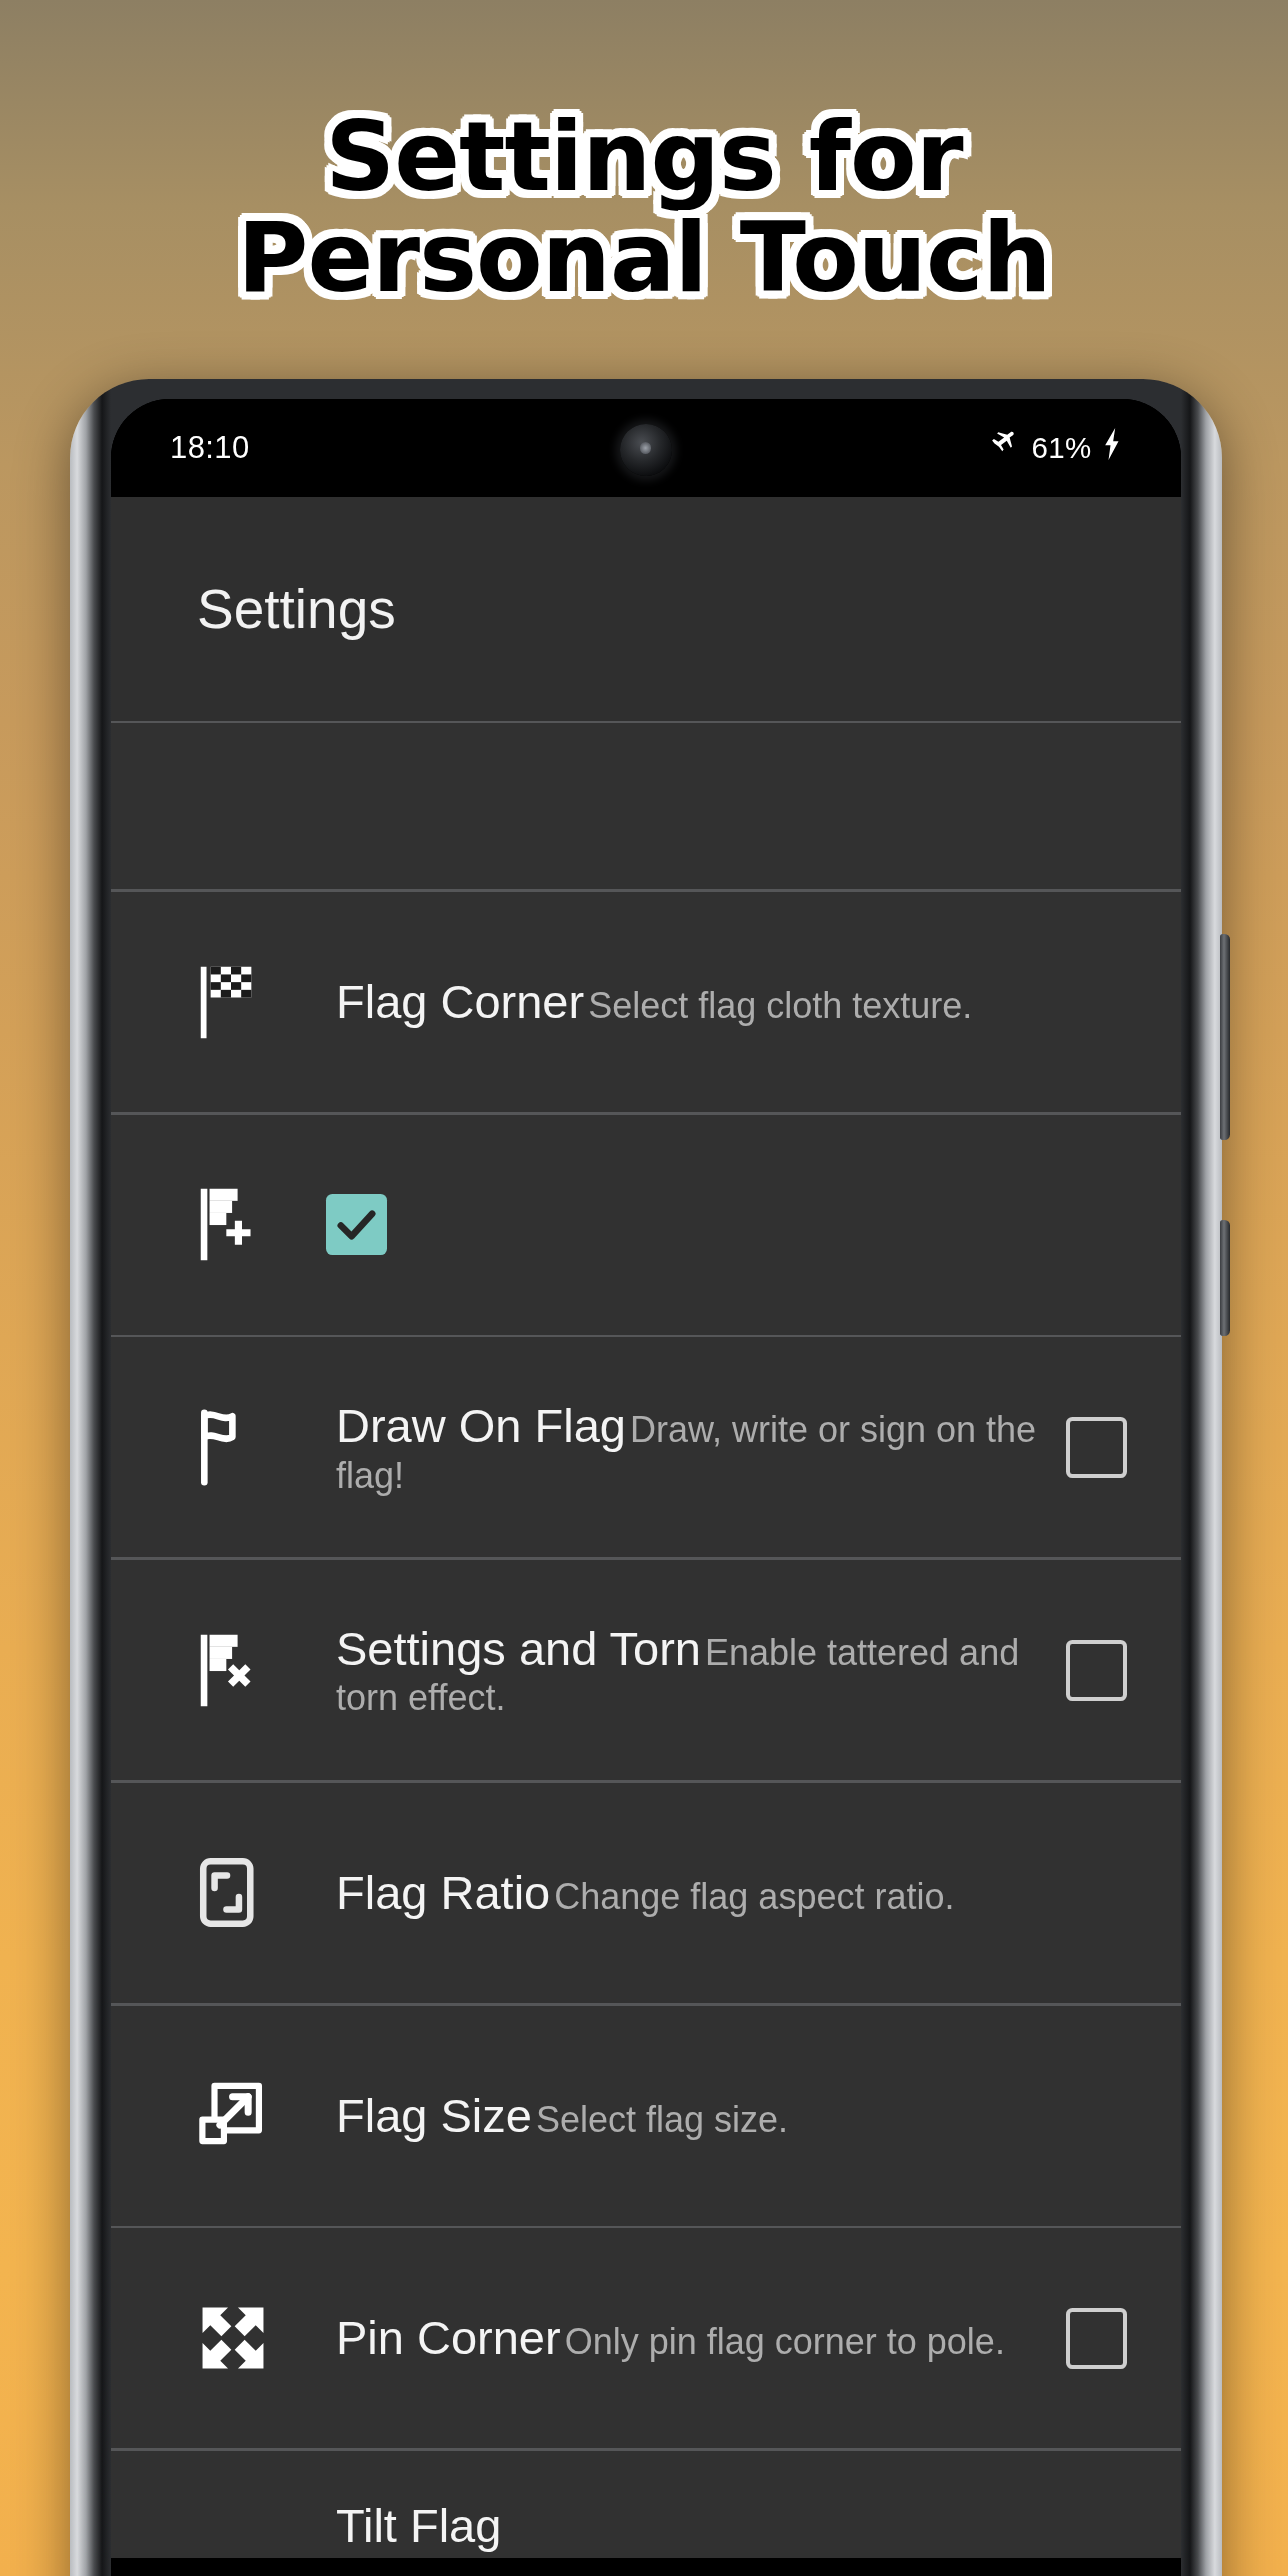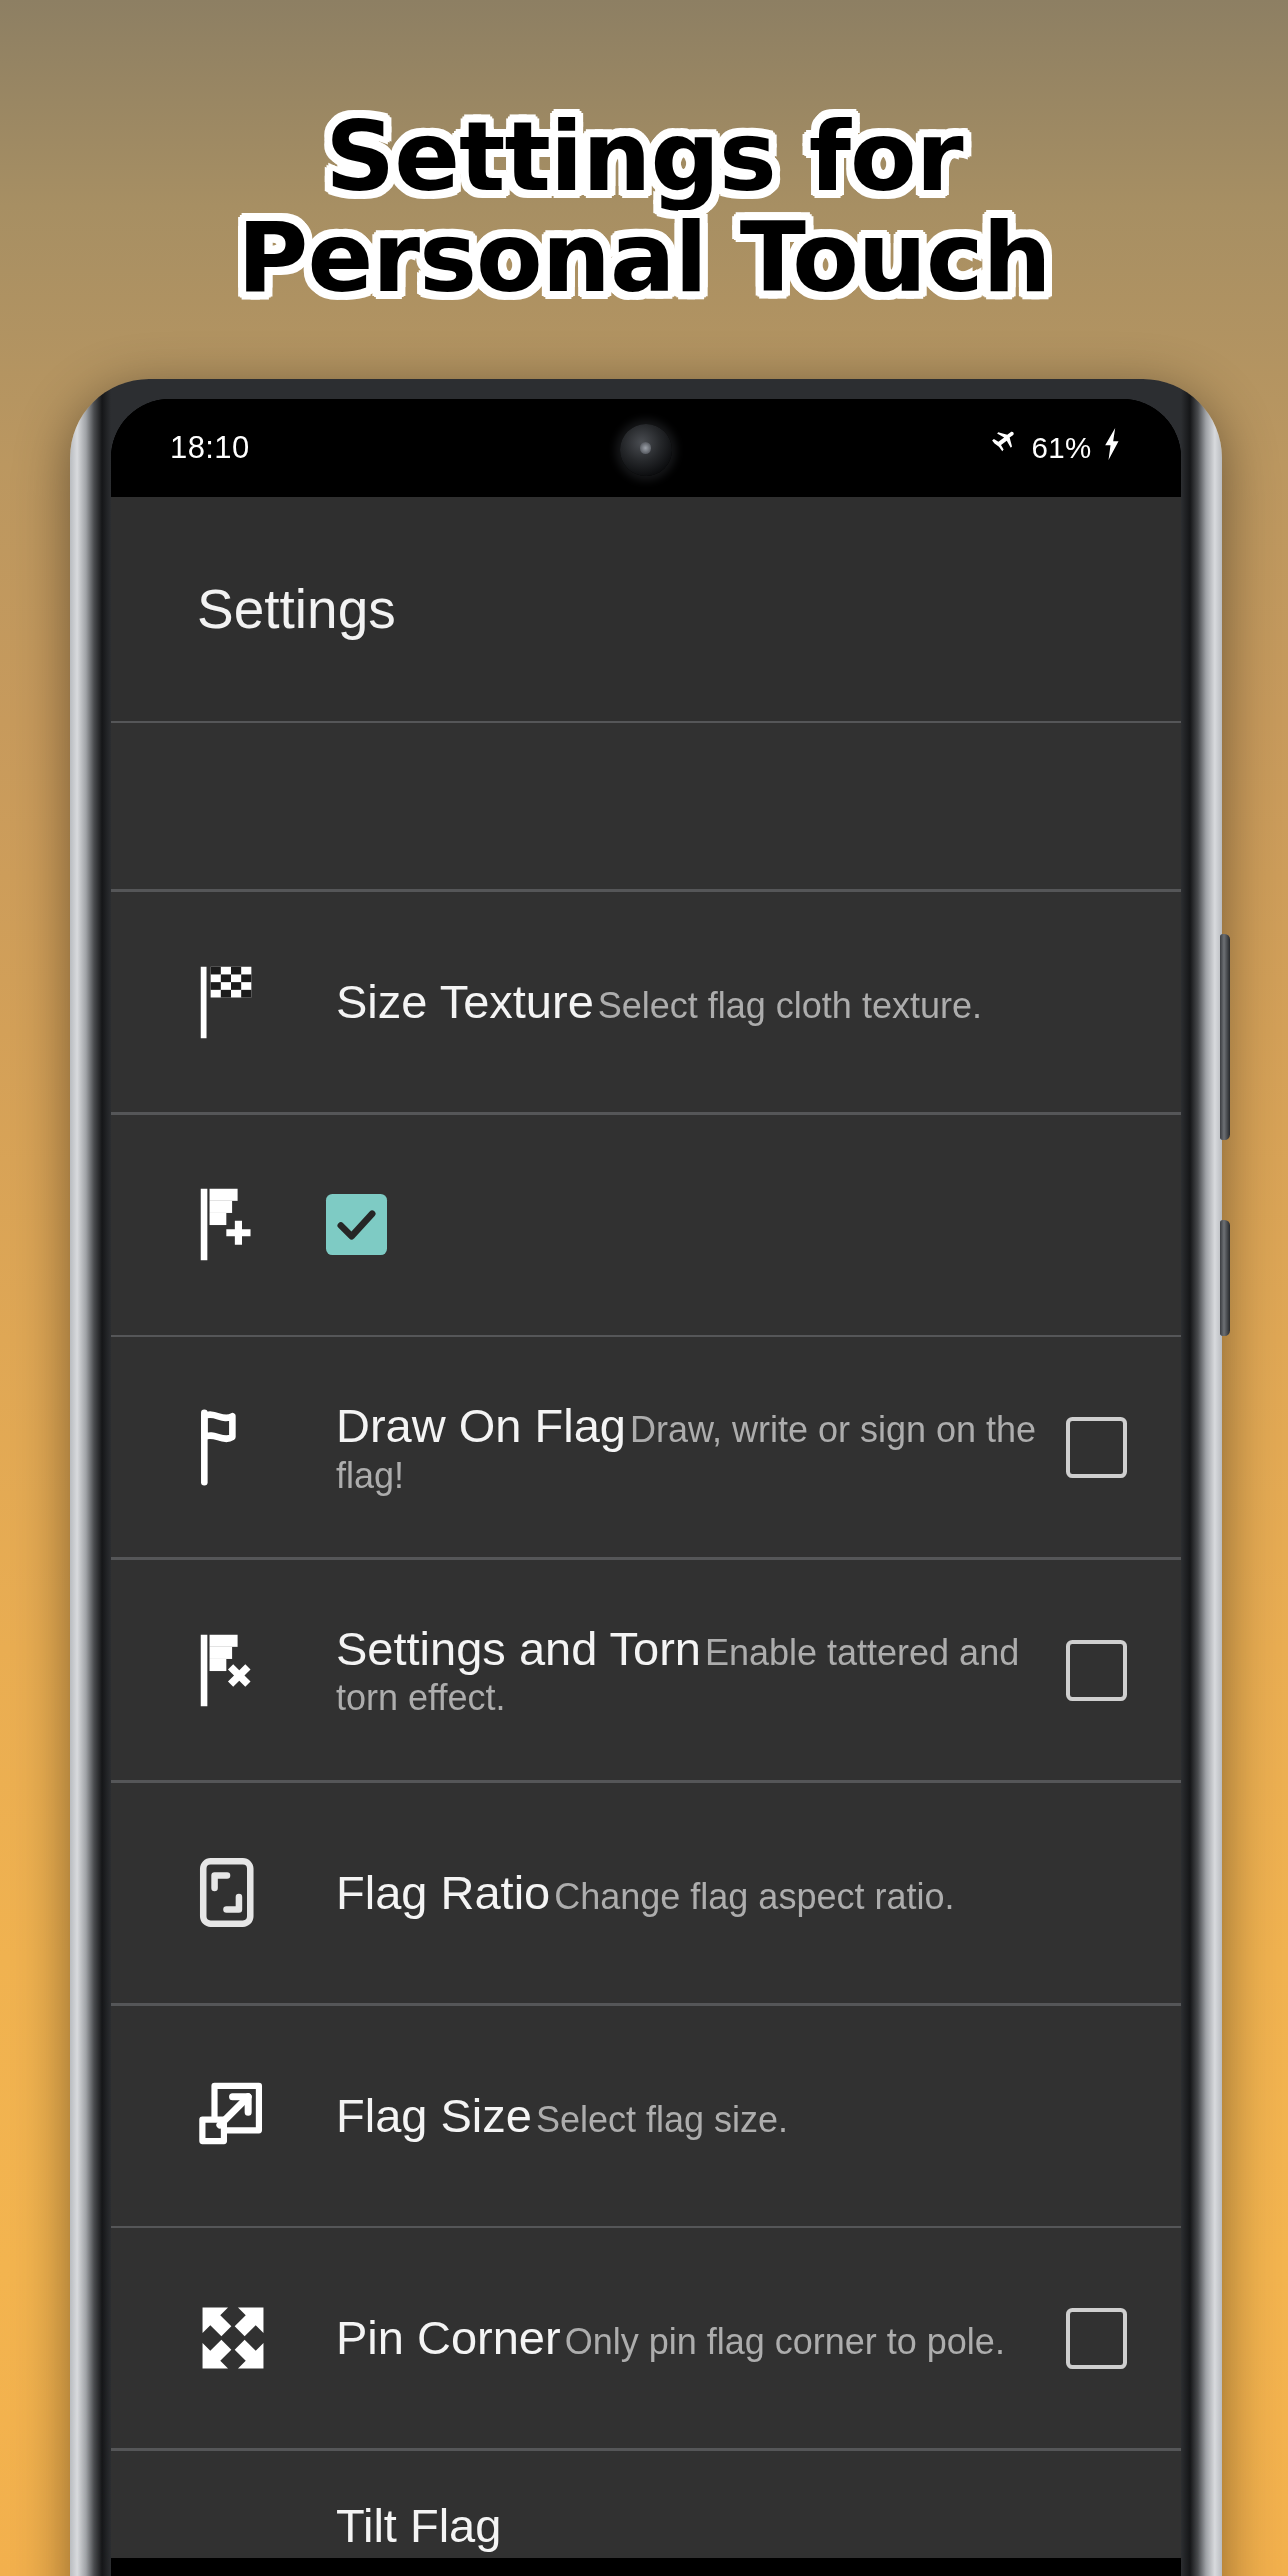--- a/index.html
+++ b/index.html
@@ -192,21 +192,21 @@
                 <rect x="8.3" y="3.8" width="3.7" height="2.8"></rect>
                 <rect x="15.7" y="3.8" width="3.7" height="2.8"></rect>
                 <rect x="4.6" y="6.6" width="3.7" height="2.8"></rect>
                 <rect x="12" y="6.6" width="3.7" height="2.8"></rect>
                 <rect x="8.3" y="9.4" width="3.7" height="2.8"></rect>
                 <rect x="15.7" y="9.4" width="3.7" height="2.8"></rect>
               </g>
             </svg>
           </span>
           <span class="row-text">
-            <span class="row-title">Size Texture</span>
+            <span class="row-title">Flag Corner</span>
             <span class="row-sub">Select flag cloth texture.</span>
           </span>
         </div>
         <div class="divider"></div>
 
         <div class="row">
           <span class="row-icon">
             <svg width="68" height="77" viewBox="0 0 24 28" fill="#ffffff">
               <rect x="1" y="1" width="2.4" height="26"></rect>
               <path d="M4.2 1h10.2v4.4H4.2z"></path>

